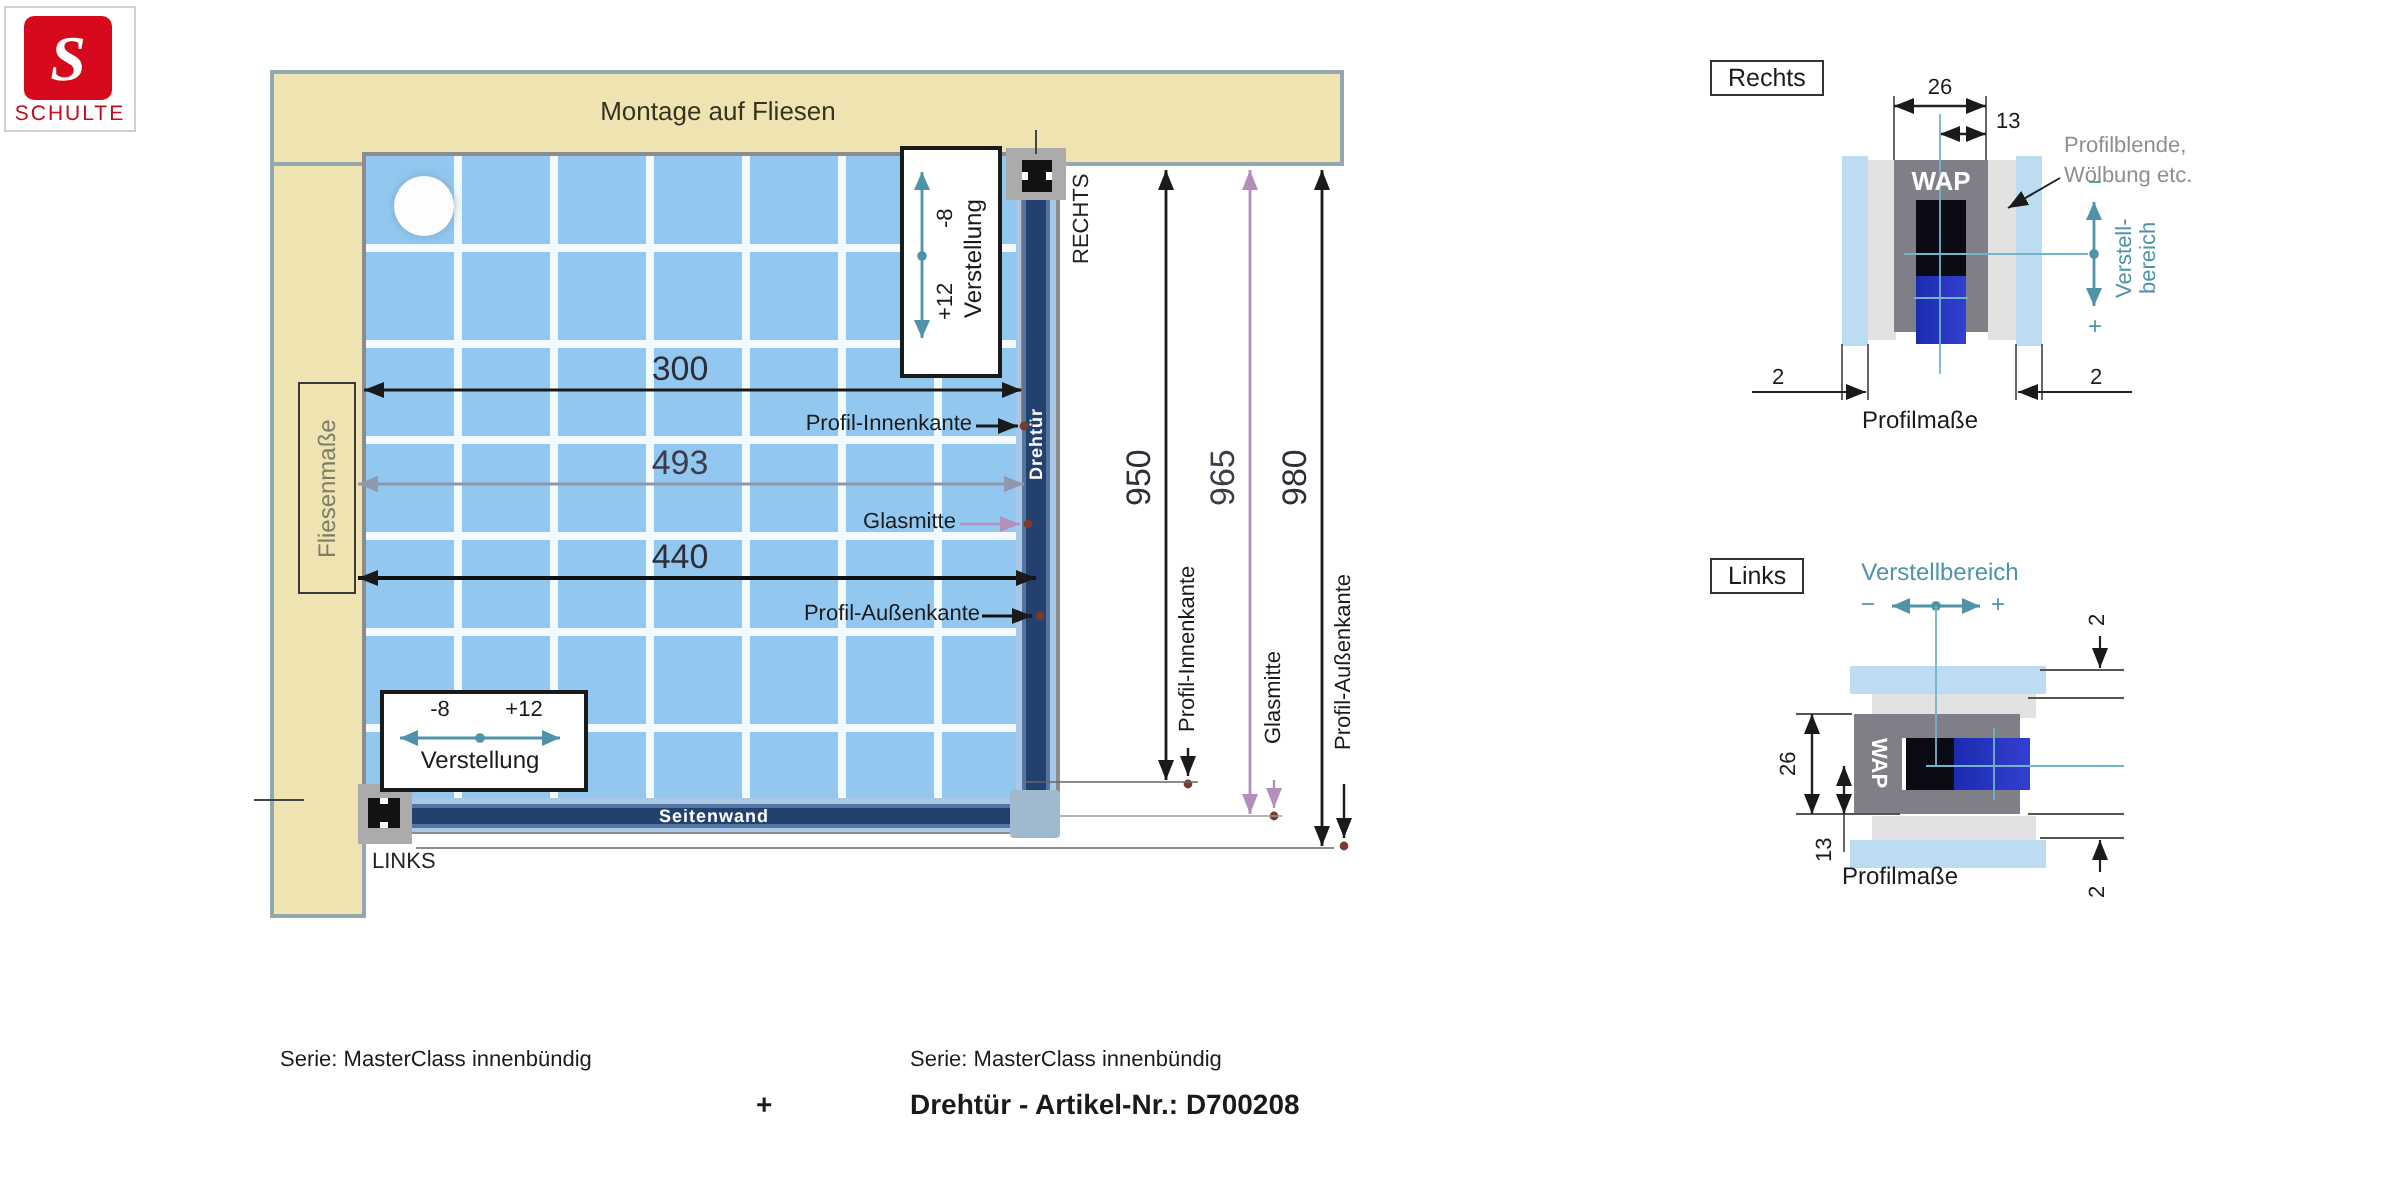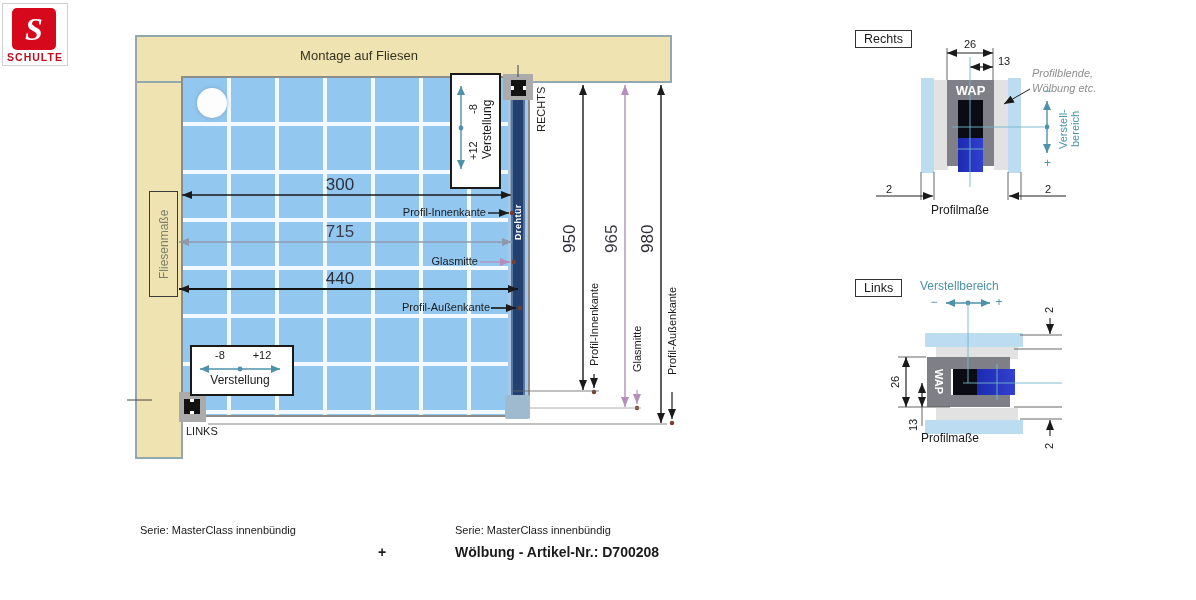--- a/index.html
+++ b/index.html
@@ -4,21 +4,21 @@
 <style>
   html,body{margin:0;padding:0;background:#fff;}
   #canvas{position:relative;width:1196px;height:600px;background:#fff;overflow:hidden;
           font-family:"Liberation Sans",sans-serif;color:#1a1a1a;}
   .abs{position:absolute;}
   .ctr{display:flex;align-items:center;justify-content:center;}
   .rot{writing-mode:vertical-rl;transform:rotate(180deg);display:flex;align-items:center;justify-content:center;}
   .rotcw{writing-mode:vertical-rl;display:flex;align-items:center;justify-content:center;}
   .t11{font-size:11px;} .t12{font-size:12px;}
   .dimnum{font-size:17px;color:#2e2e3a;text-align:center;}
-  .teal{color:#4e93a8;} .gray{color:#8e8e8e;font-style:italic;}
+  .teal{color:#4e93a8;} .gray{color:#8e8e8e;}
   .pre{white-space:pre;}
   .box-label{border:1px solid #333;padding:1px 8px;font-size:12.5px;background:#fff;}
   .wbox{background:#fff;border:2px solid #1a1a1a;}
   .tiles{background-color:#92c8ef;
     background-image:repeating-linear-gradient(to right,transparent 0 44px,#f3faff 44px 48px),
                      repeating-linear-gradient(to bottom,transparent 0 44px,#f3faff 44px 48px);
     border:2px solid #8c8c8c;}
   .beige{background:#efe3b2;border:2px solid #92a8ae;}
   .vbar{background:linear-gradient(to right,#a9c8e6 0 3px,#54759f 3px 5px,#24406e 5px 15px,#54759f 15px 17px,#a9c8e6 17px 20px);}
   .hbar{background:linear-gradient(to bottom,#a9c8e6 0 3px,#54759f 3px 5px,#24406e 5px 13px,#54759f 13px 15px,#a9c8e6 15px 17px);}
@@ -29,34 +29,37 @@
 </style>
 </head>
 <body>
 
 <div id="canvas">
 
   <div class="abs z6" style="left:2px;top:3px;width:64px;height:61px;background:#fff;border:1px solid #d0d0d0;">
     <div class="abs ctr" style="left:9px;top:4px;width:44px;height:42px;background:#d6081c;border-radius:5px;">
       <span style="color:#fff;font-size:32px;font-weight:bold;font-style:italic;font-family:'Liberation Serif',serif;">S</span>
     </div>
-    <div class="abs" style="left:0;top:47px;width:64px;text-align:center;font-size:10.5px;font-weight:bold;letter-spacing:1px;color:#c00d1e;">SCHULTE</div>
+    <div class="abs" style="left:0;top:47px;width:64px;text-align:center;font-size:10.5px;font-weight:normal;letter-spacing:1px;color:#c00d1e;">SCHULTE</div>
   </div>
 
   <div class="abs beige z1" style="left:135px;top:35px;width:44px;height:420px;"></div>
   <div class="abs beige z1" style="left:135px;top:35px;width:533px;height:44px;"></div>
   <div class="abs z6" style="left:279px;top:48px;width:160px;text-align:center;font-size:13px;color:#33331f;">Montage auf Fliesen</div>
 
   <div class="abs rot z6" style="left:149px;top:191px;width:27px;height:104px;border:1.5px solid #3a3a3a;font-size:12px;color:#7d7d6b;">Fliesenmaße</div>
 
   <div class="abs tiles z2" style="left:181px;top:76px;width:345px;height:337px;"></div>
   <div class="abs z3" style="left:197px;top:88px;width:30px;height:30px;border-radius:50%;background:#fdfdfd;box-shadow:0 0 4px rgba(120,150,180,.7);"></div>
 
   <div class="abs vbar z3" style="left:508px;top:76px;width:20px;height:336px;">
     <div class="abs rot barlabel" style="left:4px;top:124px;width:12px;height:44px;">Drehtür</div>
+  </div>
+  <div class="abs hbar z3" style="left:186px;top:399px;width:342px;height:17px;">
+    <div class="abs ctr barlabel" style="left:0;top:0;width:100%;height:100%;">Seitenwand</div>
   </div>
 
   <div class="abs z4" style="left:503px;top:74px;width:30px;height:26px;background:#ababab;">
     <div class="abs" style="left:8px;top:6px;width:15px;height:16px;background:#121212;">
       <div class="abs" style="left:0;top:6px;width:3px;height:4px;background:#fff;"></div>
       <div class="abs" style="left:12px;top:6px;width:3px;height:4px;background:#fff;"></div>
     </div>
   </div>
   <div class="abs z4" style="left:179px;top:392px;width:27px;height:30px;background:#ababab;">
     <div class="abs" style="left:5px;top:7px;width:16px;height:15px;background:#121212;">
@@ -73,21 +76,21 @@
   <div class="abs rot z6 t11" style="left:466px;top:93px;width:14px;height:32px;">-8</div>
   <div class="abs rot z6 t11" style="left:466px;top:133px;width:14px;height:36px;">+12</div>
   <div class="abs rot z6 t12" style="left:479px;top:80px;width:15px;height:98px;">Verstellung</div>
 
   <div class="abs wbox z4" style="left:190px;top:345px;width:100px;height:47px;"></div>
   <div class="abs z6 t11" style="left:205px;top:349px;width:30px;text-align:center;">-8</div>
   <div class="abs z6 t11" style="left:245px;top:349px;width:34px;text-align:center;">+12</div>
   <div class="abs z6 t12" style="left:190px;top:373px;width:100px;text-align:center;">Verstellung</div>
 
   <div class="abs z6 dimnum" style="left:300px;top:175px;width:80px;">300</div>
-  <div class="abs z6 dimnum" style="left:300px;top:222px;width:80px;color:#3c3c4a;">715</div>
+  <div class="abs z6 dimnum" style="left:300px;top:222px;width:80px;color:#3c3c4a;">493</div>
   <div class="abs z6 dimnum" style="left:300px;top:269px;width:80px;">440</div>
   <div class="abs z6 t11" style="left:386px;top:206px;width:100px;text-align:right;">Profil-Innenkante</div>
   <div class="abs z6 t11" style="left:398px;top:255px;width:80px;text-align:right;">Glasmitte</div>
   <div class="abs z6 t11" style="left:376px;top:301px;width:114px;text-align:right;">Profil-Außenkante</div>
 
   <div class="abs rot z6 dimnum" style="left:561px;top:215px;width:18px;height:48px;">950</div>
   <div class="abs rot z6 dimnum" style="left:603px;top:215px;width:18px;height:48px;color:#3c3c4a;">965</div>
   <div class="abs rot z6 dimnum" style="left:639px;top:215px;width:18px;height:48px;">980</div>
   <div class="abs rot z6 t11" style="left:587px;top:276px;width:14px;height:96px;">Profil-Innenkante</div>
   <div class="abs rot z6 t11" style="left:630px;top:310px;width:14px;height:78px;">Glasmitte</div>
@@ -110,21 +113,21 @@
   <div class="abs z6 t11 gray" style="left:1032px;top:66px;width:100px;line-height:15px;">
     <div>Profilblende,</div>
     <div>Wölbung etc.</div>
   </div>
   <div class="abs z6 t12 teal" style="left:1041px;top:84px;width:13px;text-align:center;">−</div>
   <div class="abs z6 t12 teal" style="left:1041px;top:156px;width:13px;text-align:center;">+</div>
   <div class="abs rot z6 t11 teal" style="left:1056px;top:98px;width:13px;height:62px;">Verstell-</div>
   <div class="abs rot z6 t11 teal" style="left:1068px;top:100px;width:13px;height:58px;">bereich</div>
 
   <div class="abs box-label z6" style="left:855px;top:279px;">Links</div>
-  <div class="abs z6 t12 teal" style="left:920px;top:279px;width:100px;text-align:left;">Verstellbereich</div>
+  <div class="abs z6 t12 teal" style="left:920px;top:279px;width:100px;text-align:center;">Verstellbereich</div>
   <div class="abs z6 t12 teal" style="left:928px;top:295px;width:12px;text-align:center;">−</div>
   <div class="abs z6 t12 teal" style="left:993px;top:295px;width:12px;text-align:center;">+</div>
   <div class="abs lblue z2" style="left:925px;top:333px;width:98px;height:14px;"></div>
   <div class="abs lblue z2" style="left:925px;top:420px;width:98px;height:14px;"></div>
   <div class="abs blende z2" style="left:936px;top:347px;width:82px;height:12px;"></div>
   <div class="abs blende z2" style="left:936px;top:408px;width:82px;height:12px;"></div>
   <div class="abs pgray z3" style="left:927px;top:357px;width:24px;height:50px;"></div>
   <div class="abs pgray z3" style="left:951px;top:357px;width:59px;height:12px;"></div>
   <div class="abs pgray z3" style="left:951px;top:395px;width:59px;height:12px;"></div>
   <div class="abs gblack z4" style="left:953px;top:369px;width:24px;height:26px;"></div>
@@ -132,21 +135,21 @@
   <div class="abs rotcw z6" style="left:930px;top:360px;width:18px;height:44px;font-size:11px;font-weight:bold;color:#fff;">WAP</div>
   <div class="abs rot z6 t11" style="left:888px;top:366px;width:13px;height:32px;">26</div>
   <div class="abs rot z6 t11" style="left:906px;top:412px;width:13px;height:26px;">13</div>
   <div class="abs rot z6 t11" style="left:1043px;top:303px;width:12px;height:14px;">2</div>
   <div class="abs rot z6 t11" style="left:1043px;top:439px;width:12px;height:14px;">2</div>
   <div class="abs z6 t12" style="left:905px;top:431px;width:90px;text-align:center;">Profilmaße</div>
 
   <div class="abs z6 t11" style="left:140px;top:524px;">Serie: MasterClass innenbündig</div>
   <div class="abs z6" style="left:378px;top:544px;font-size:14px;font-weight:bold;">+</div>
   <div class="abs z6 t11" style="left:455px;top:524px;">Serie: MasterClass innenbündig</div>
-  <div class="abs z6" style="left:455px;top:544px;font-size:14px;font-weight:bold;">Wölbung - Artikel-Nr.: D700208</div>
+  <div class="abs z6" style="left:455px;top:544px;font-size:14px;font-weight:bold;">Drehtür - Artikel-Nr.: D700208</div>
 
   <svg class="abs z5" style="left:0;top:0;" width="1196" height="600">
     <defs>
       <marker id="mb" markerUnits="userSpaceOnUse" markerWidth="10" markerHeight="8" refX="10" refY="4" orient="auto-start-reverse">
           <path d="M0,0 L10,4 L0,8 z" fill="#1a1a1a"></path>
         </marker>
       <marker id="mg" markerUnits="userSpaceOnUse" markerWidth="10" markerHeight="8" refX="10" refY="4" orient="auto-start-reverse">
           <path d="M0,0 L10,4 L0,8 z" fill="#9098ac"></path>
         </marker>
       <marker id="ml" markerUnits="userSpaceOnUse" markerWidth="10" markerHeight="8" refX="10" refY="4" orient="auto-start-reverse">

